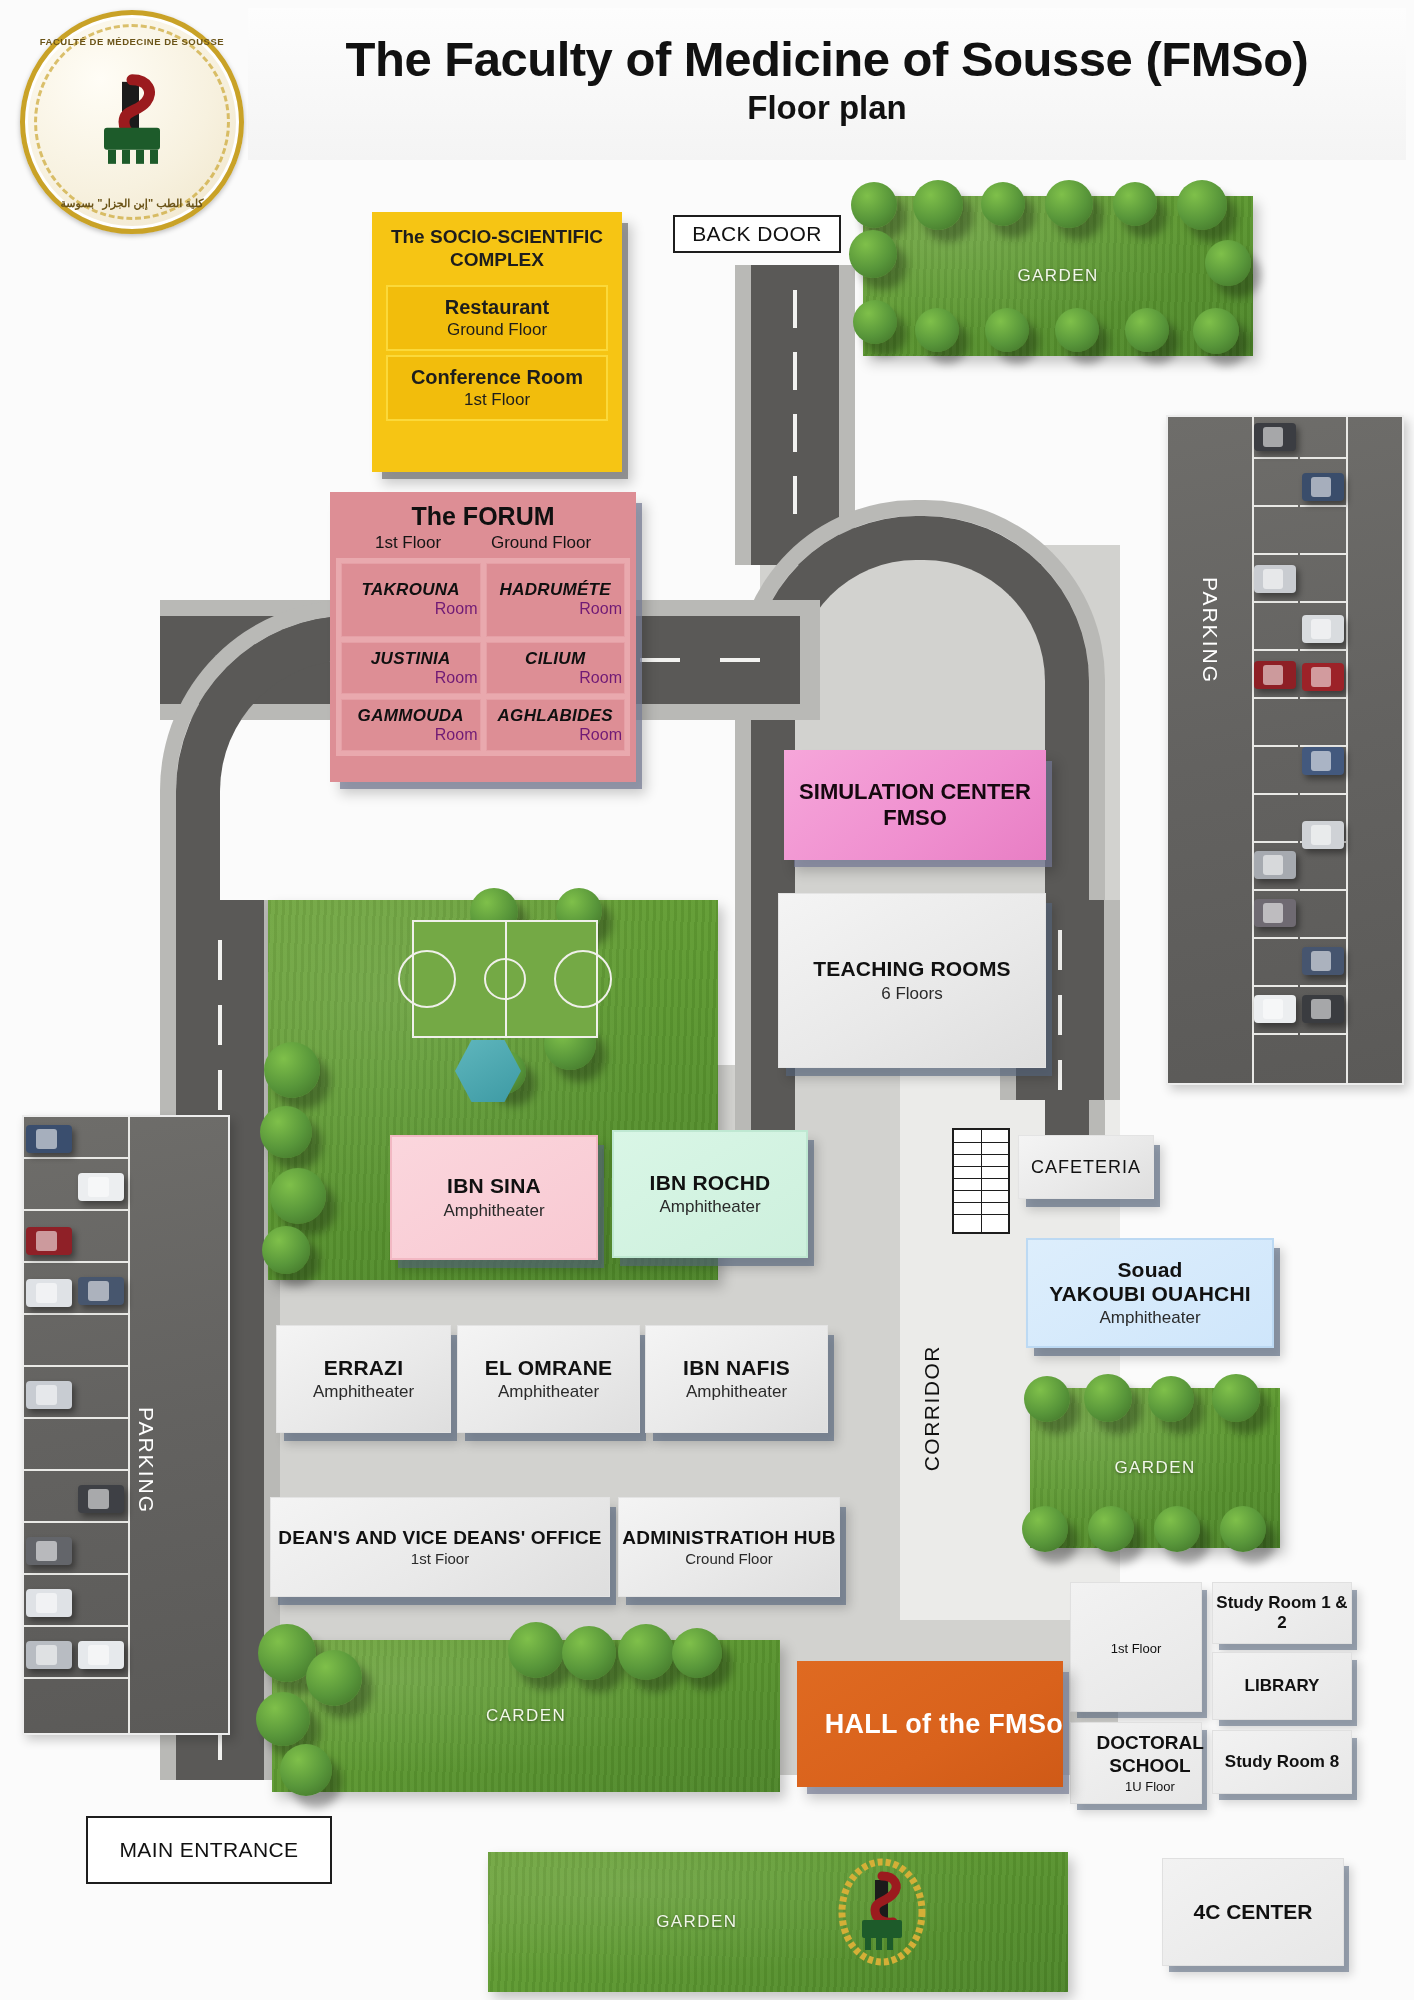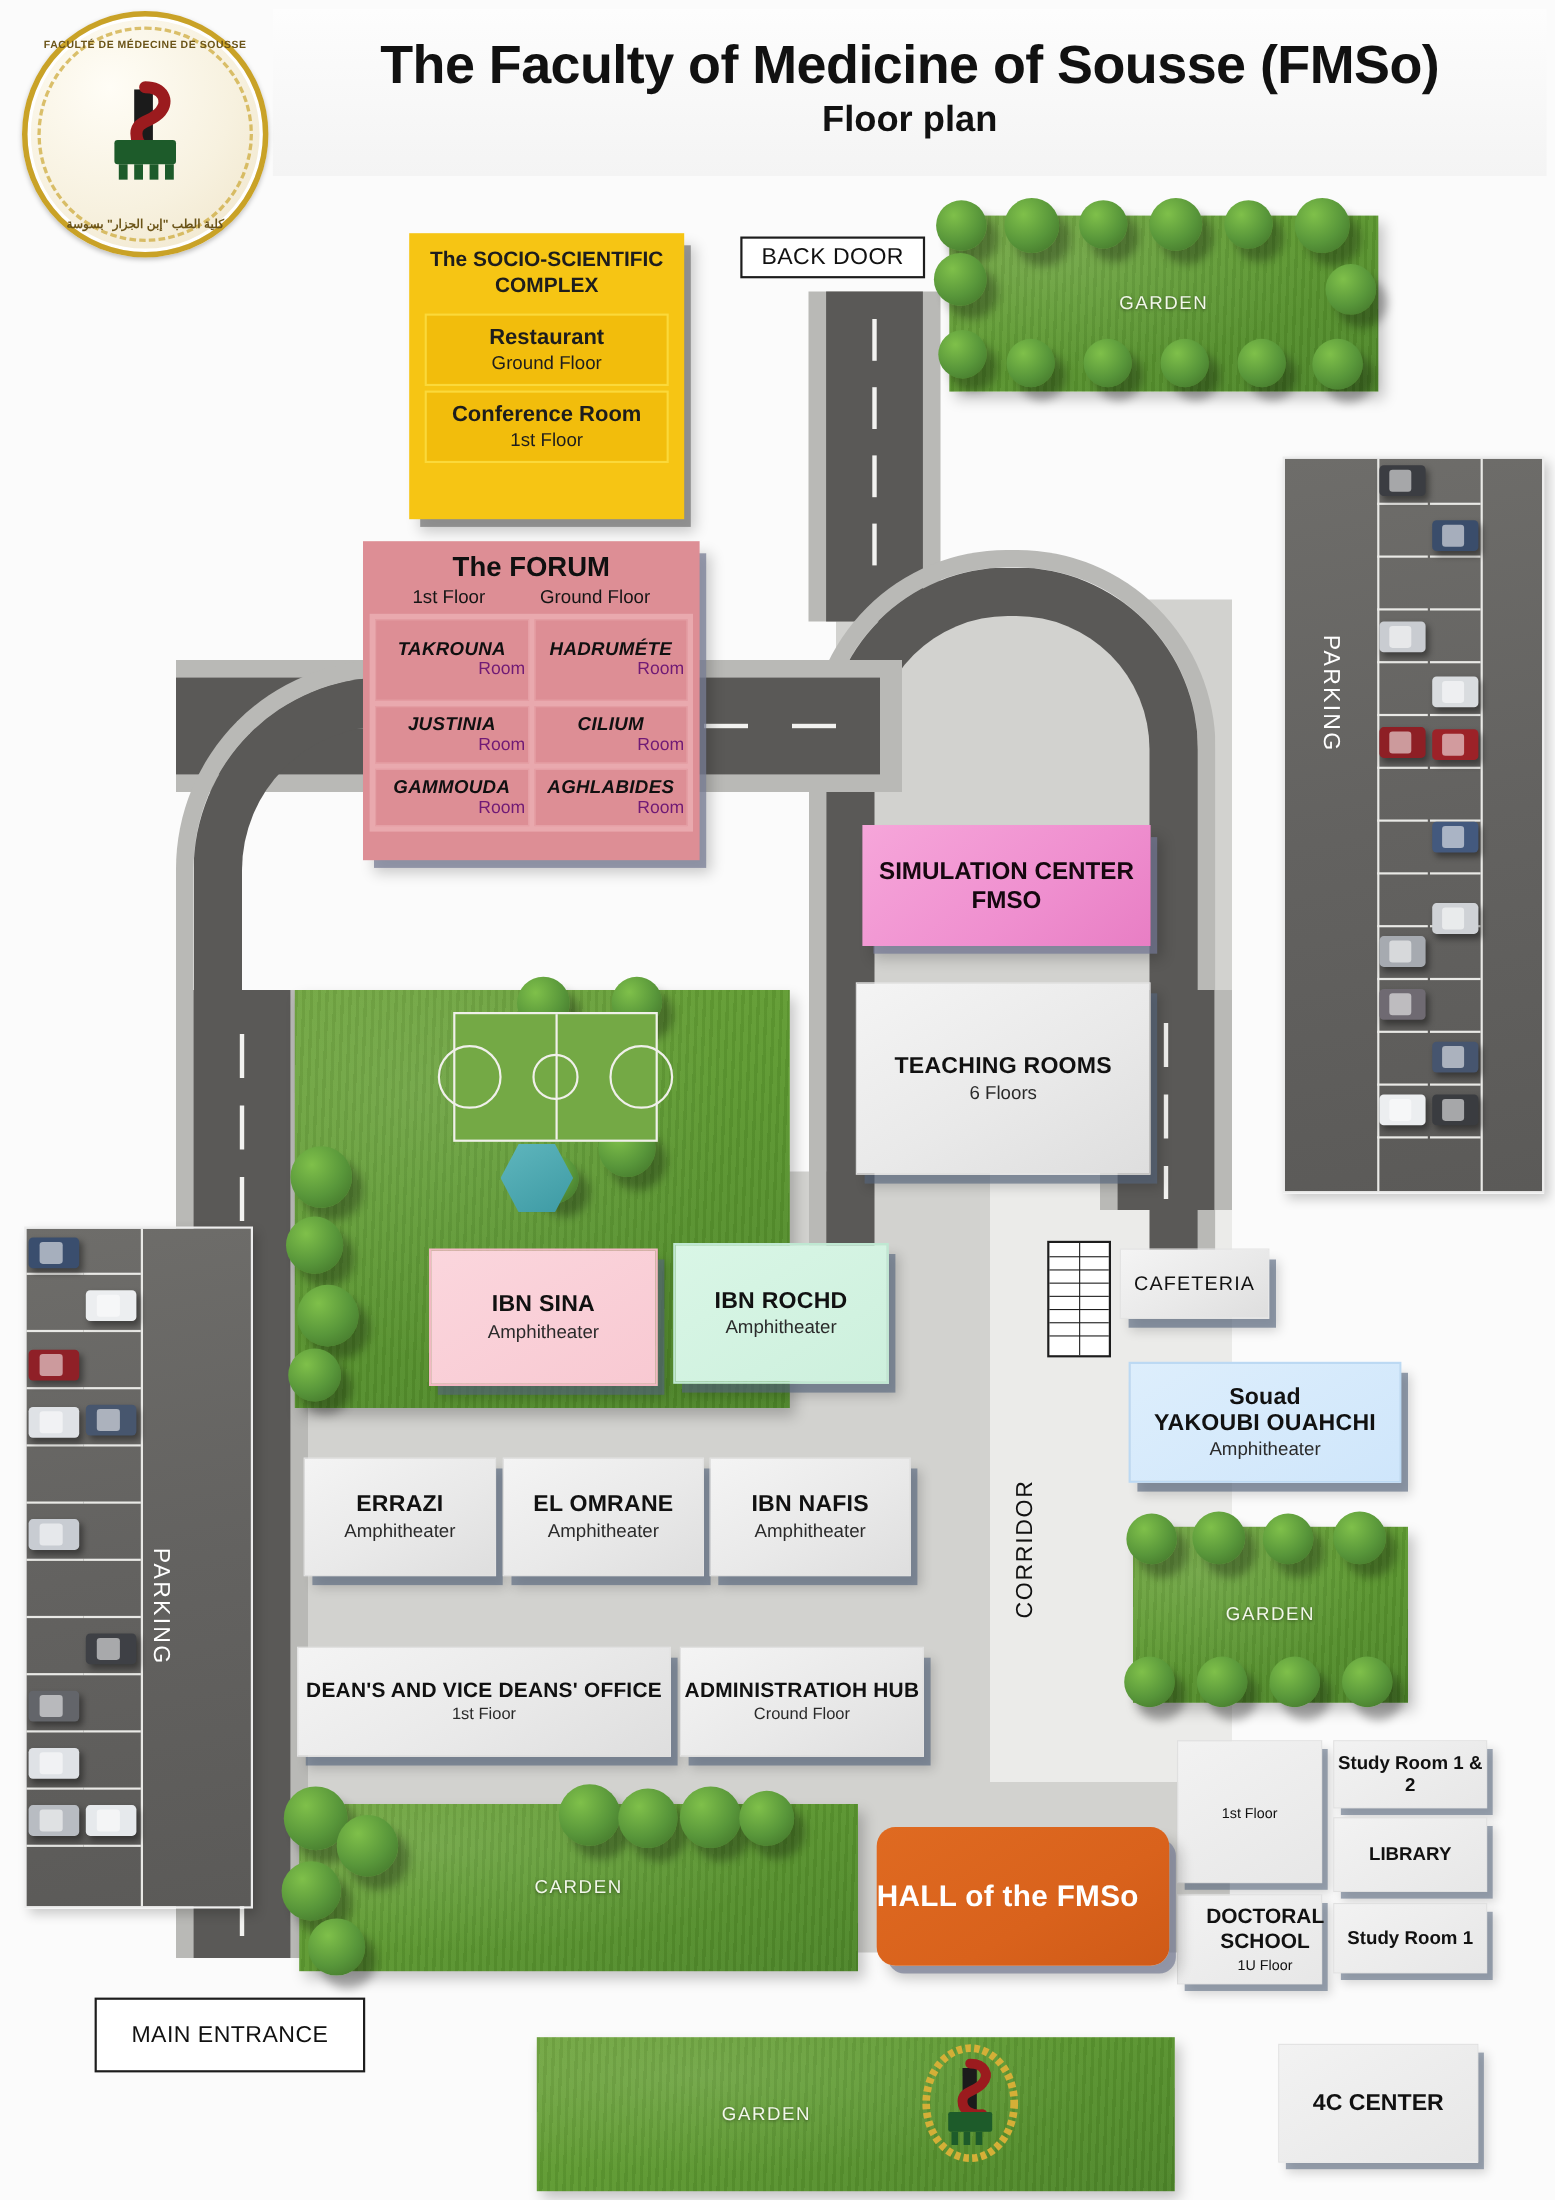--- a/index.html
+++ b/index.html
@@ -139,21 +139,21 @@
   }
   .pink-sim .n{ font-weight:bold; font-size:22px; color:#15080f; line-height:1.2;}
 
   .amphi-pink { background: linear-gradient(150deg,#fbd6dd 0%,#f8c9d2 100%); border:2px solid #f2b8c3;}
   .amphi-mint { background: linear-gradient(150deg,#d9f6e6 0%,#cdf0dd 100%); border:2px solid #bfe8d2;}
   .amphi-blue { background: linear-gradient(150deg,#ddeefc 0%,#cfe6fb 100%); border:2px solid #bcd9f3;}
 
   .hall {
     background: linear-gradient(150deg,#df6a21 0%, #d9621c 60%, #cf5a17 100%);
     box-shadow: 8px 9px 0 -2px rgba(120,126,150,.70), 10px 12px 12px rgba(0,0,0,.2);
-    display:flex; align-items:center; justify-content:flex-start;border-radius:17px;
+    display:flex; align-items:center; justify-content:flex-end;
   }
   .hall .n { color:#fff; font-weight:bold; font-size:27px; letter-spacing:.3px; }
 
   
   .court { position:absolute; border:2px solid #f0f0ea; background:#74a945; }
   .court .c-line{ position:absolute; background:#f0f0ea; }
   .court .c-circ{ position:absolute; border:2px solid #f0f0ea; border-radius:50%; }
   .pool { position:absolute;
     background: linear-gradient(150deg,#5fb6bd 0%,#3d9aa4 100%);
     clip-path: polygon(25% 0,75% 0,100% 50%,75% 100%,25% 100%,0 50%);
@@ -445,21 +445,21 @@
     <div class="m">Study Room 1 &amp; 2</div>
   </div>
   <div class="abs side-card" style="left:1212px;top:1652px;width:140px;height:68px;">
     <div class="m">LIBRARY</div>
   </div>
   <div class="abs side-card" style="left:1070px;top:1722px;width:132px;height:82px;padding-left:28px;">
     <div class="n">DOCTORAL SCHOOL</div>
     <div class="s">1U Floor</div>
   </div>
   <div class="abs side-card" style="left:1212px;top:1730px;width:140px;height:64px;">
-    <div class="m">Study Room 1</div>
+    <div class="m">Study Room 8</div>
   </div>
 
   <div class="abs hall" style="left:797px;top:1661px;width:266px;height:126px;">
     <div class="n">HALL of the FMSo</div>
   </div>
 
   <div class="green" style="left:272px;top:1640px;width:508px;height:152px;">
     <div class="tree" style="left:-14px;top:-16px;width:58px;height:58px;"></div>
     <div class="tree" style="left:34px;top:10px;width:56px;height:56px;"></div>
     <div class="tree" style="left:-16px;top:52px;width:54px;height:54px;"></div>

